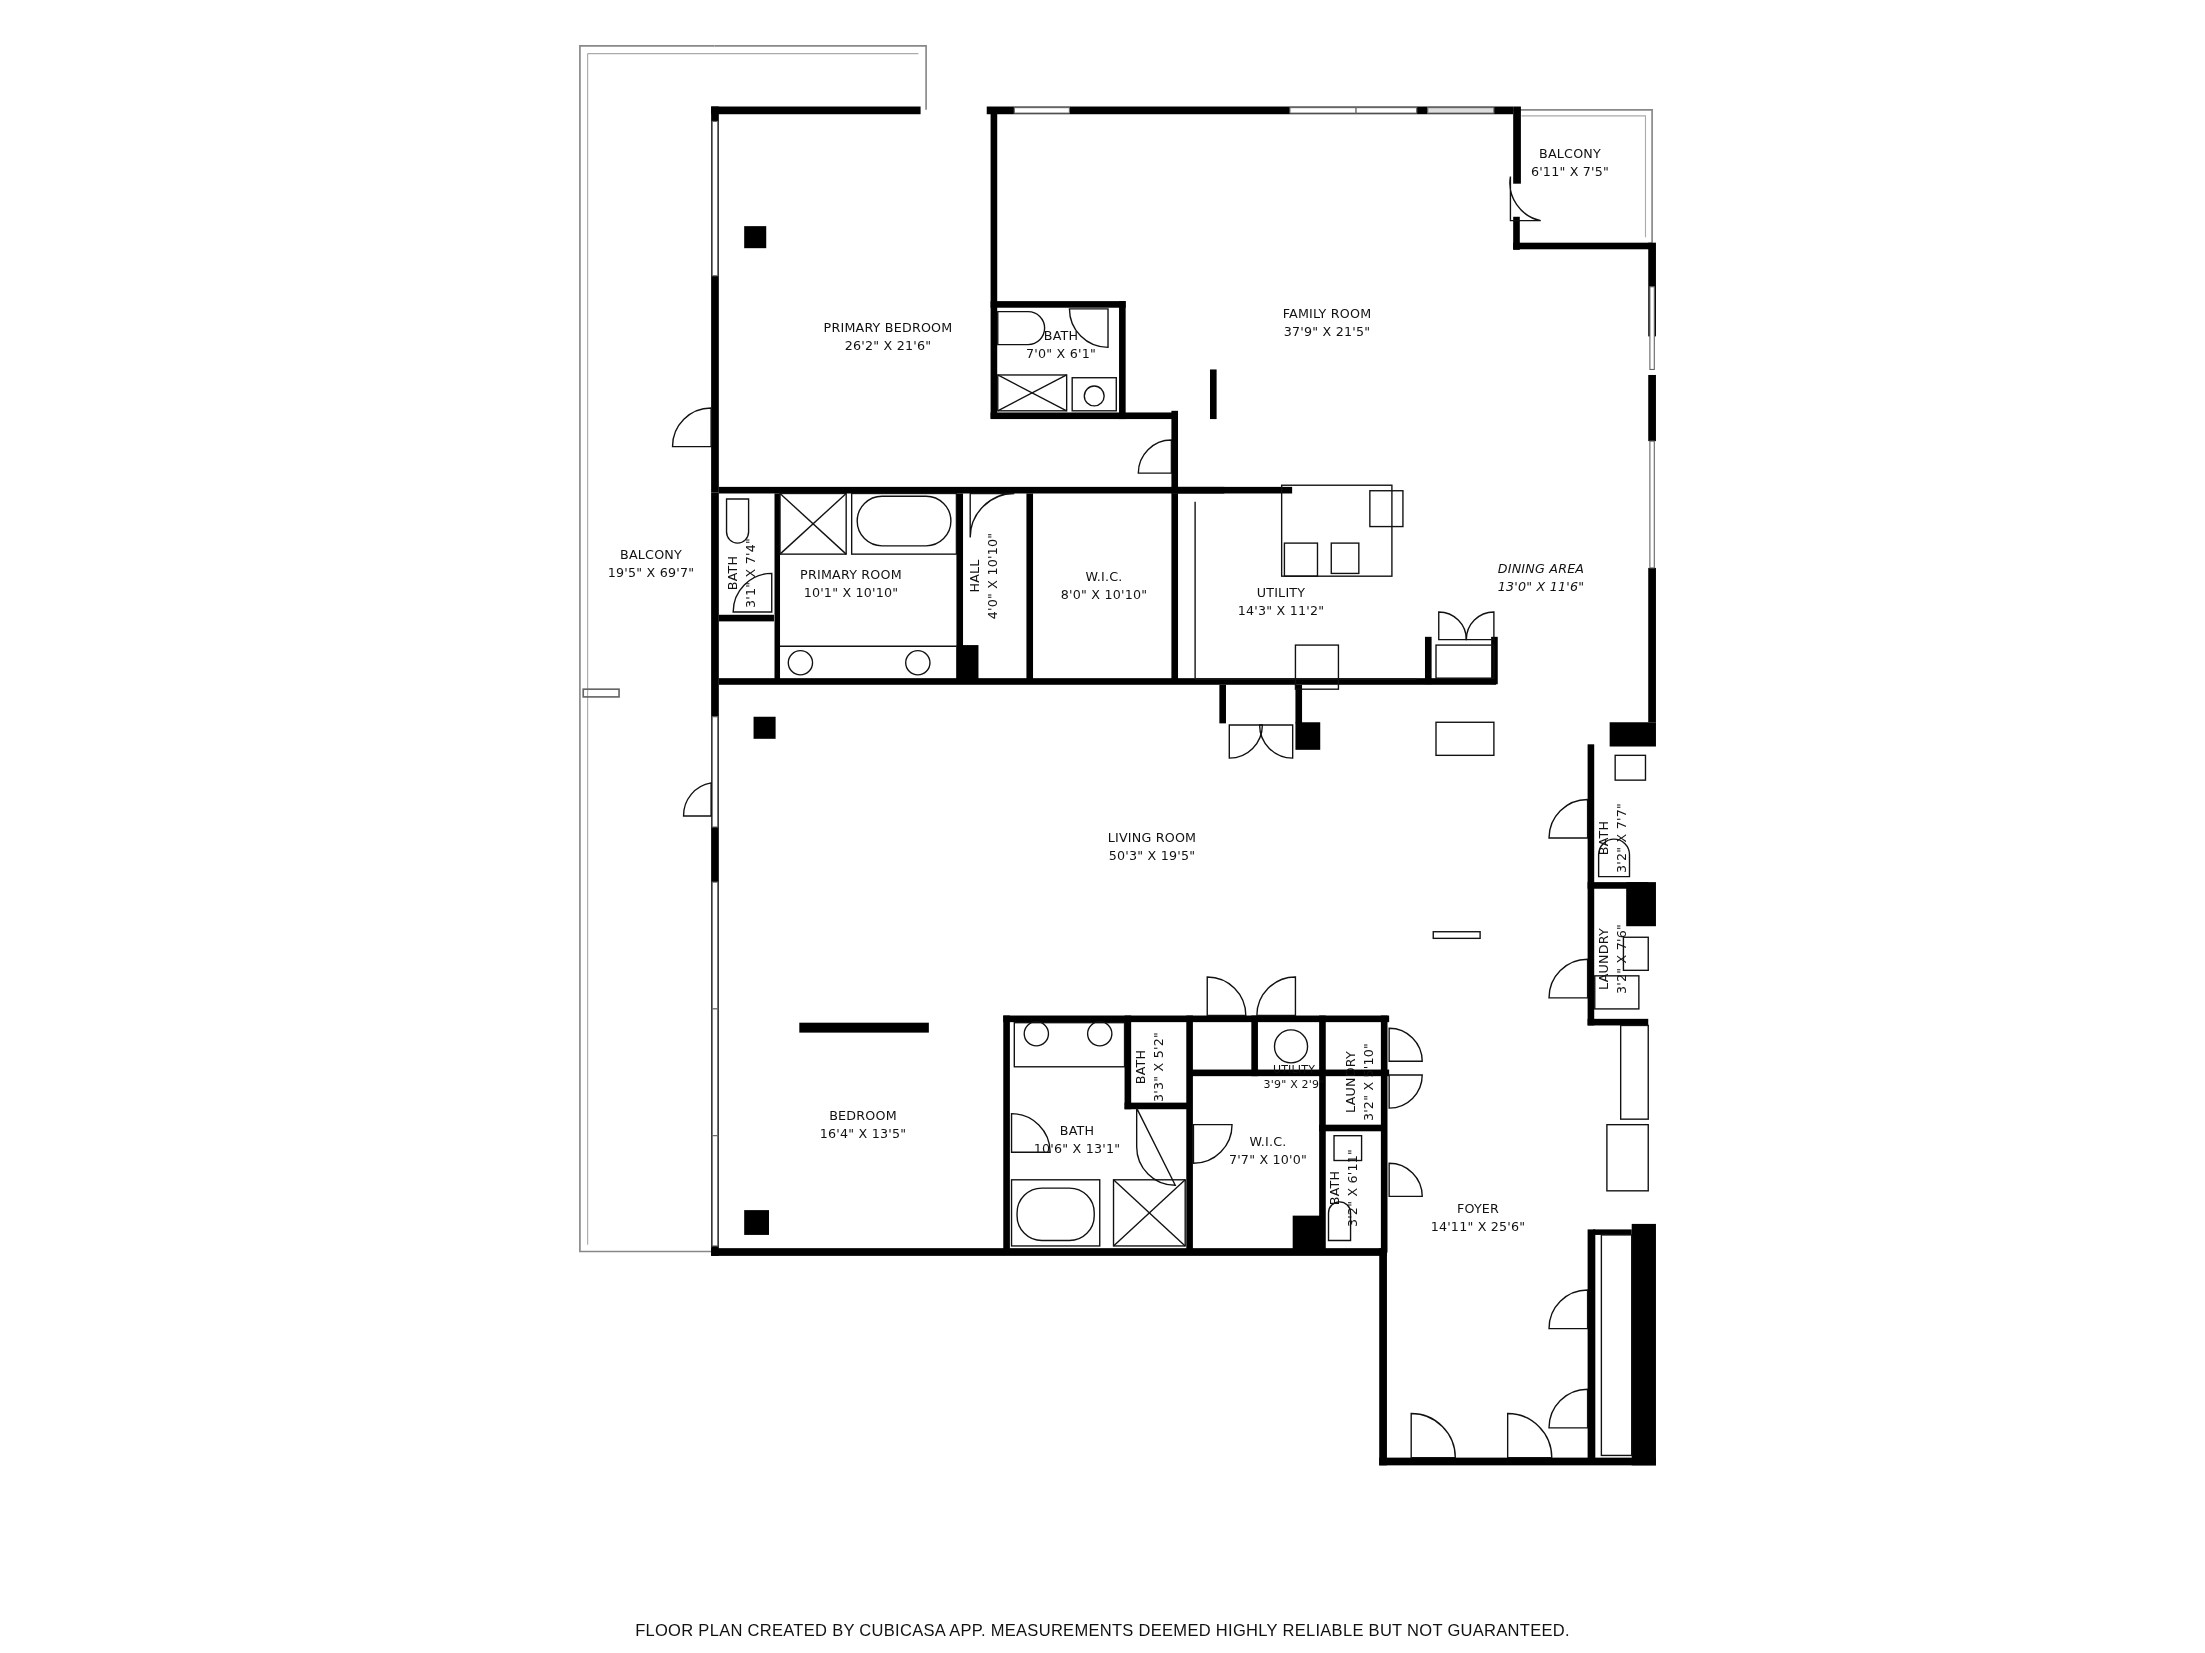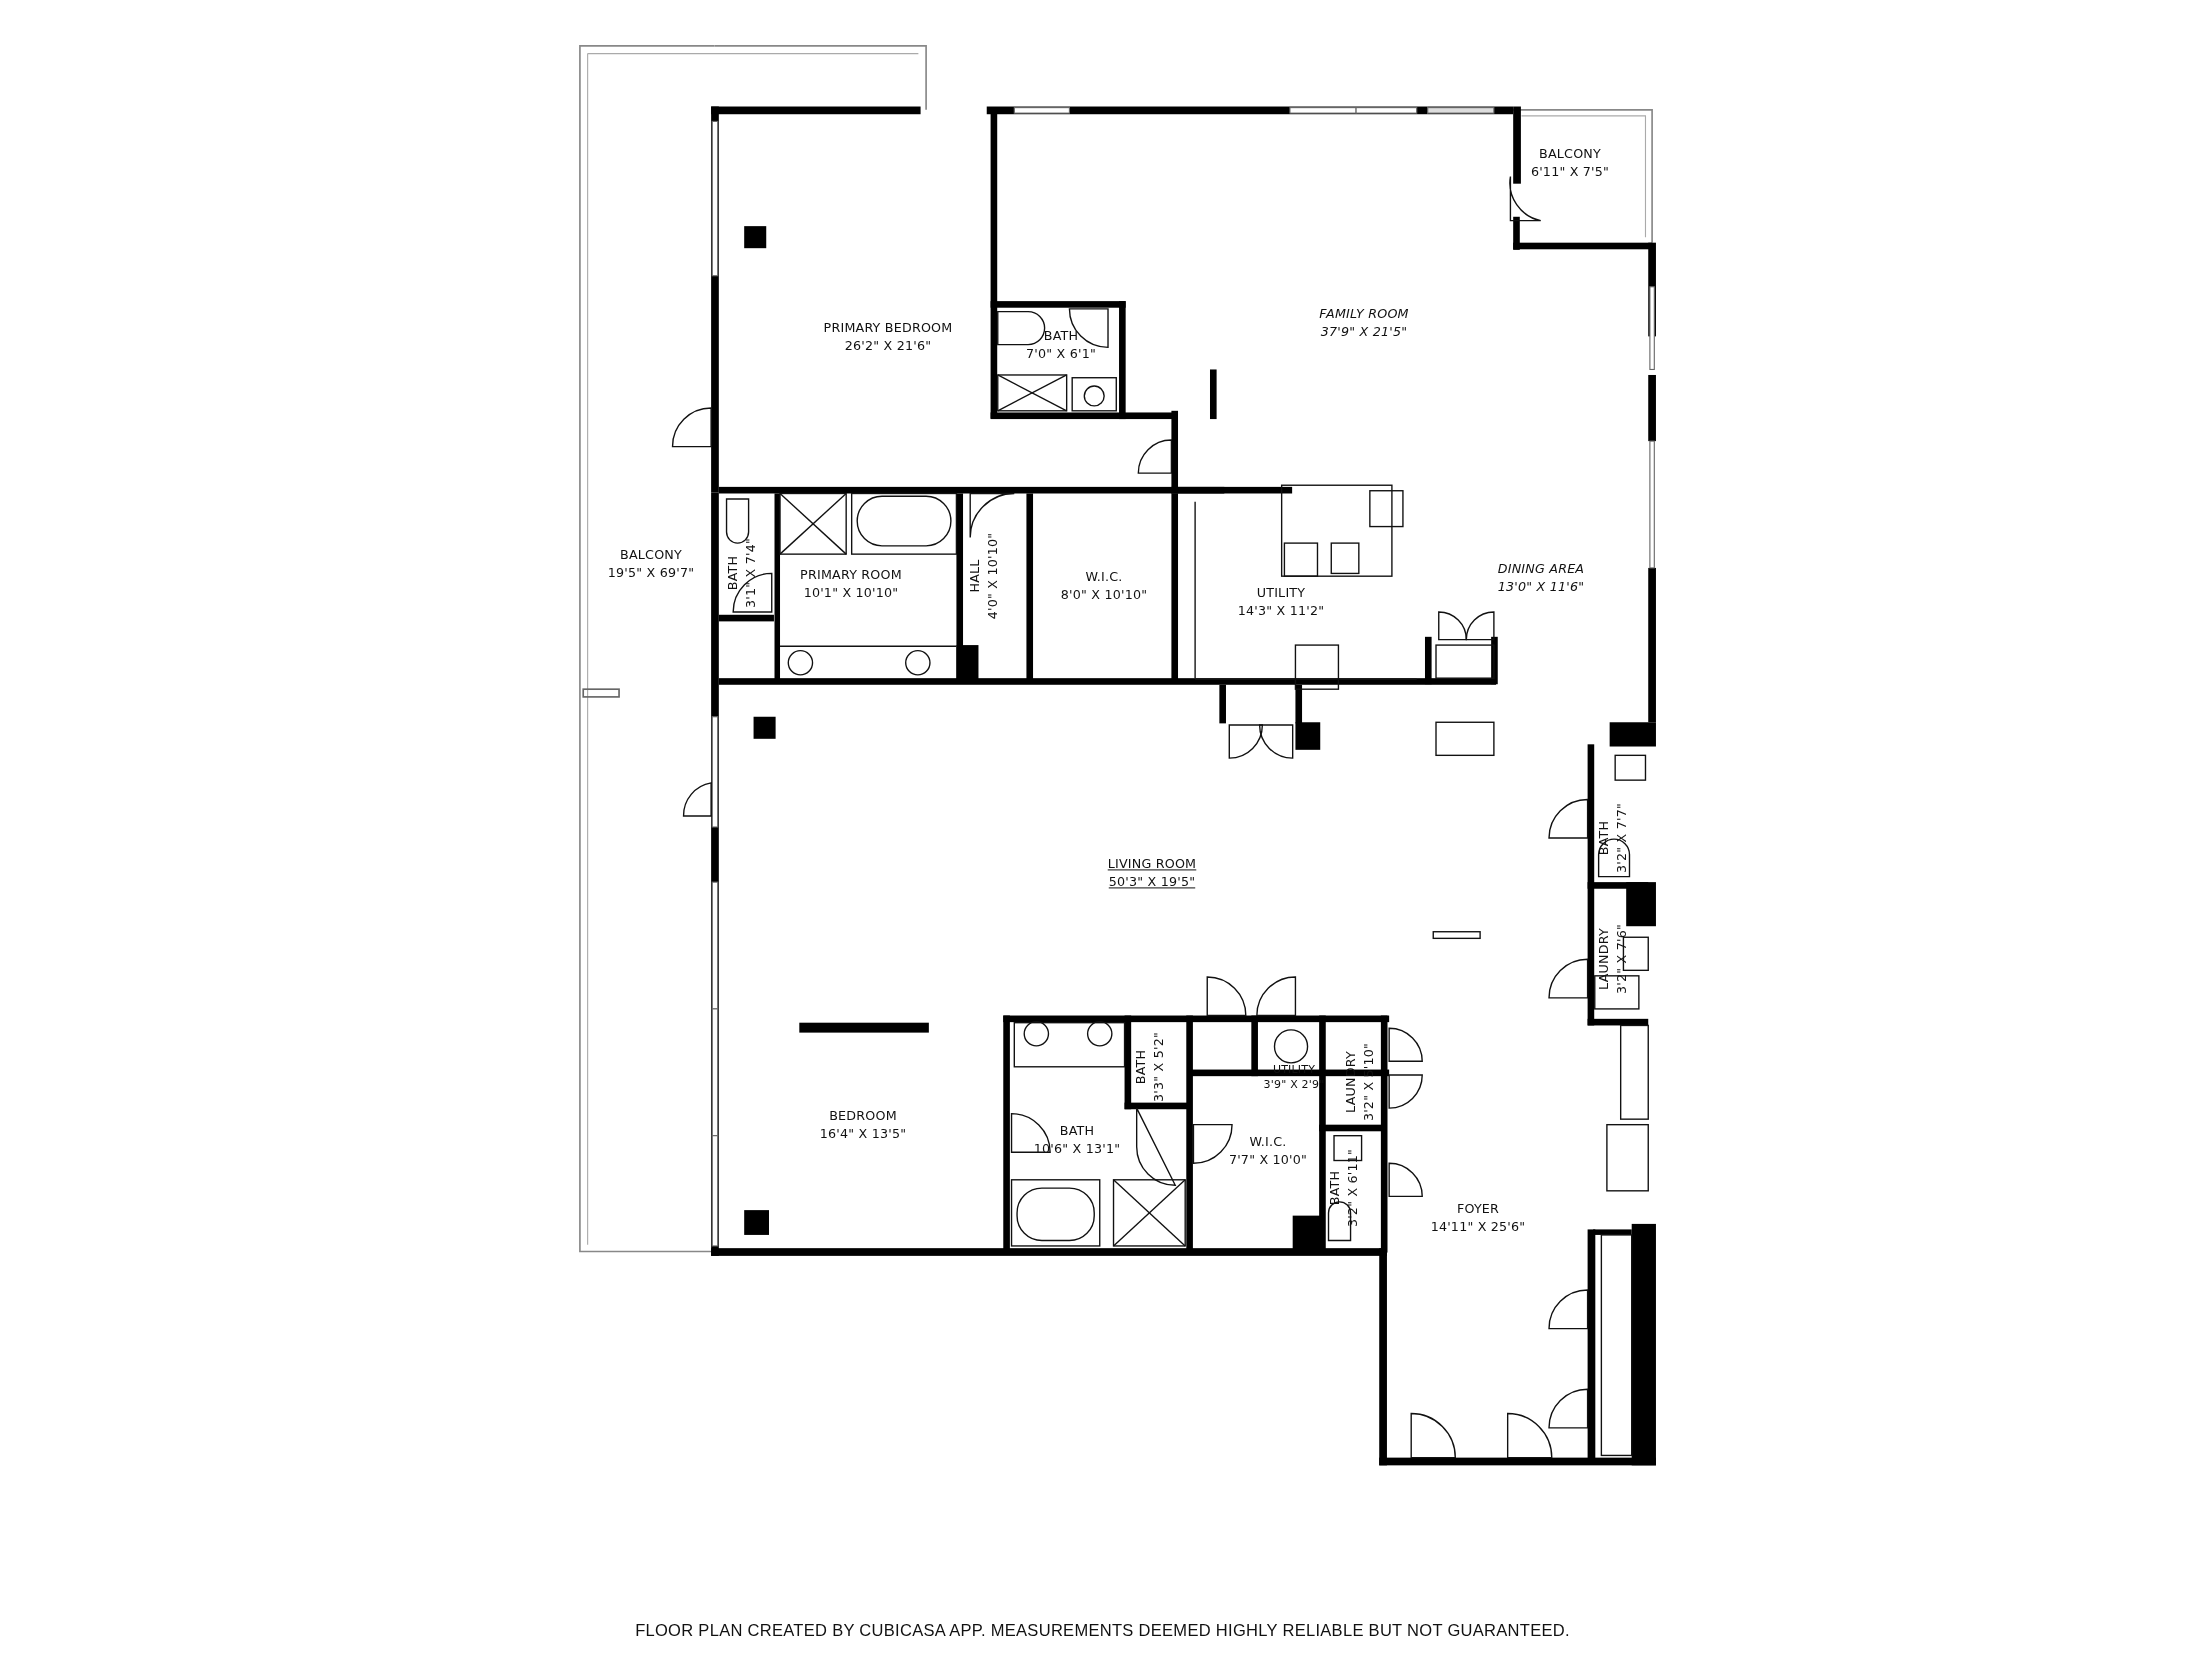--- a/index.html
+++ b/index.html
@@ -185,21 +185,21 @@
 </svg>
 
 <div class="lbl" style="left:888px;top:337px;text-align:center;">
   <span class="nm">PRIMARY BEDROOM</span>
   <span class="dim">26'2" X 21'6"</span>
 </div>
 <div class="lbl" style="left:1061px;top:345px;">
   <span class="nm">BATH</span>
   <span class="dim">7'0" X 6'1"</span>
 </div>
-<div class="lbl" style="left:1364px;top:323px;font-style:italic;">
+<div class="lbl" style="left:1327px;top:323px;">
   <span class="nm">FAMILY ROOM</span>
   <span class="dim">37'9" X 21'5"</span>
 </div>
 <div class="lbl" style="left:1570px;top:163px;">
   <span class="nm">BALCONY</span>
   <span class="dim">6'11" X 7'5"</span>
 </div>
 <div class="lbl" style="left:651px;top:564px;">
   <span class="nm">BALCONY</span>
   <span class="dim">19'5" X 69'7"</span>
@@ -221,21 +221,21 @@
   <span class="dim">8'0" X 10'10"</span>
 </div>
 <div class="lbl" style="left:1281px;top:602px;">
   <span class="nm">UTILITY</span>
   <span class="dim">14'3" X 11'2"</span>
 </div>
 <div class="lbl" style="left:1541px;top:578px;font-style:italic;">
   <span class="nm">DINING AREA</span>
   <span class="dim">13'0" X 11'6"</span>
 </div>
-<div class="lbl" style="left:1152px;top:873px;text-decoration:underline;">
+<div class="lbl" style="left:1152px;top:847px;">
   <span class="nm">LIVING ROOM</span>
   <span class="dim">50'3" X 19'5"</span>
 </div>
 <div class="lbl vert" style="left:1613px;top:838px;">
   <span class="nm">BATH</span>
   <span class="dim">3'2" X 7'7"</span>
 </div>
 <div class="lbl vert" style="left:1613px;top:959px;">
   <span class="nm">LAUNDRY</span>
   <span class="dim">3'2" X 7'6"</span>

